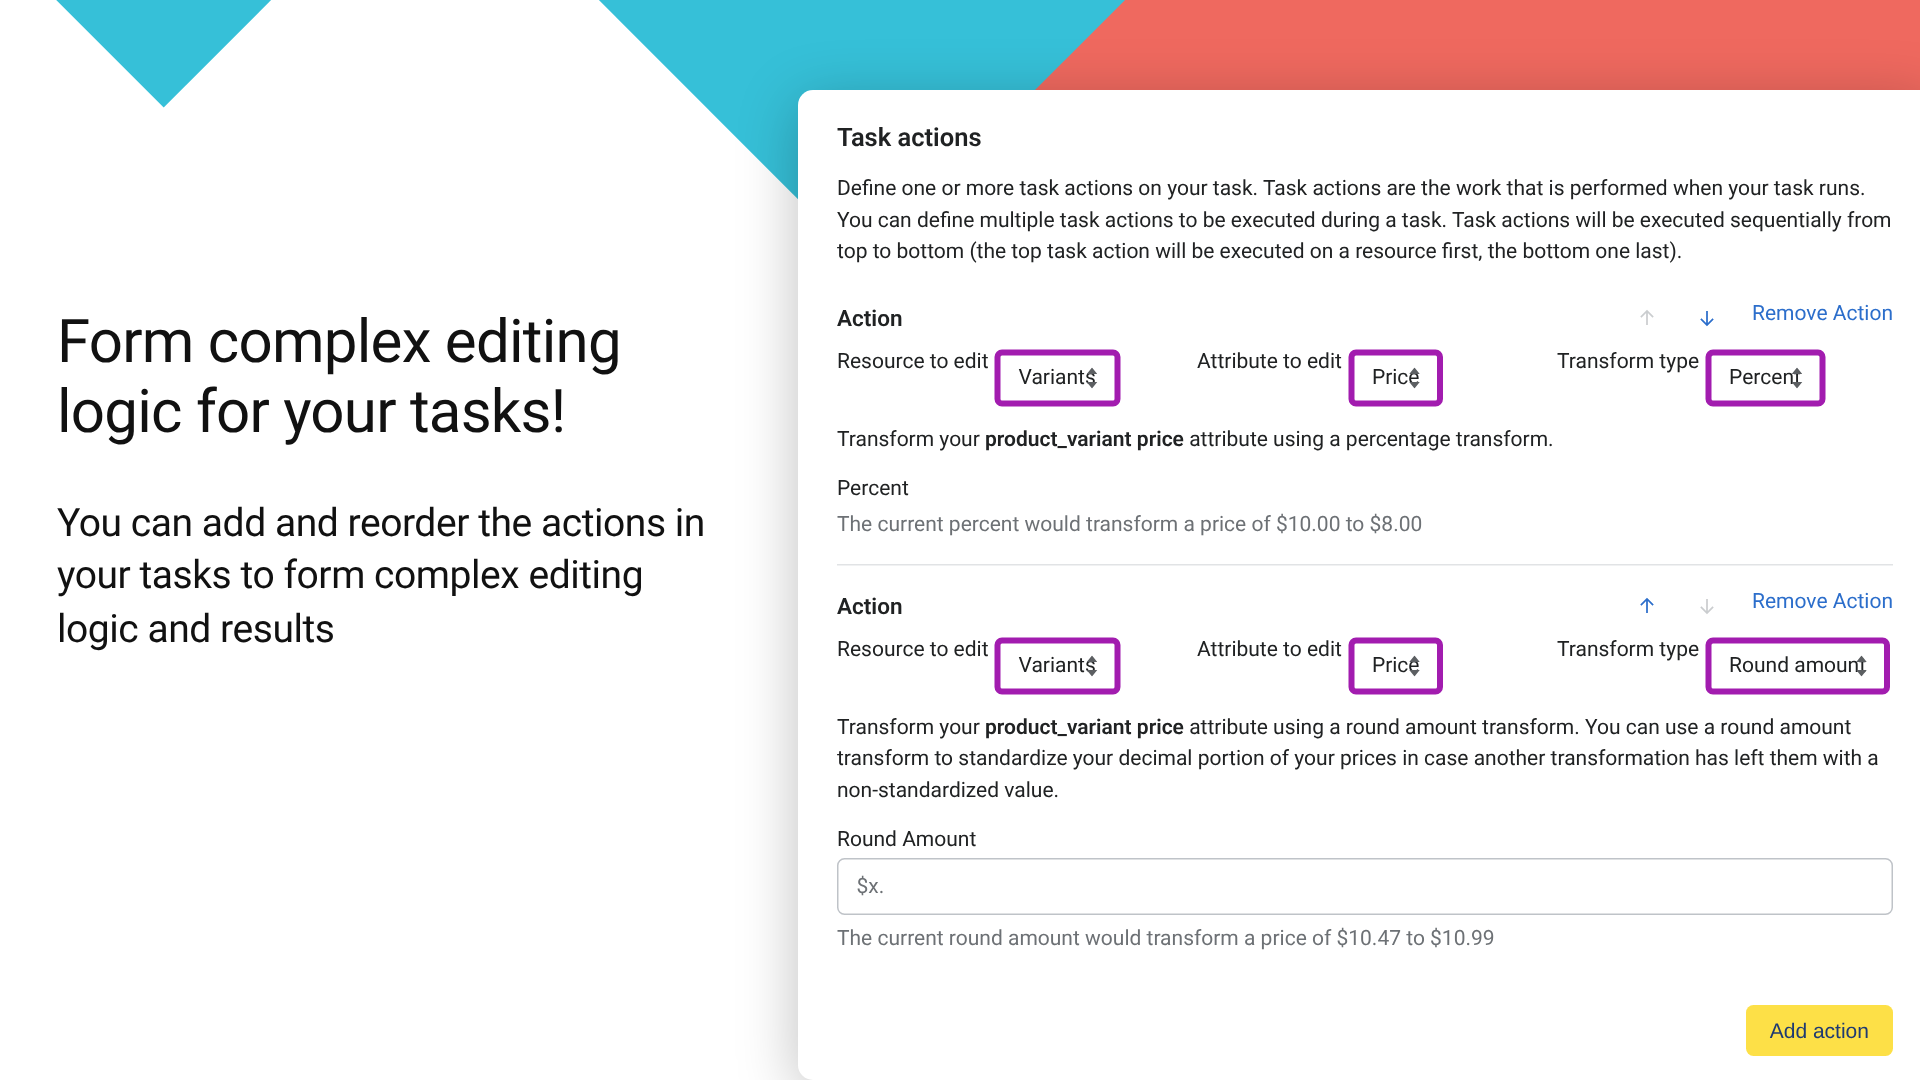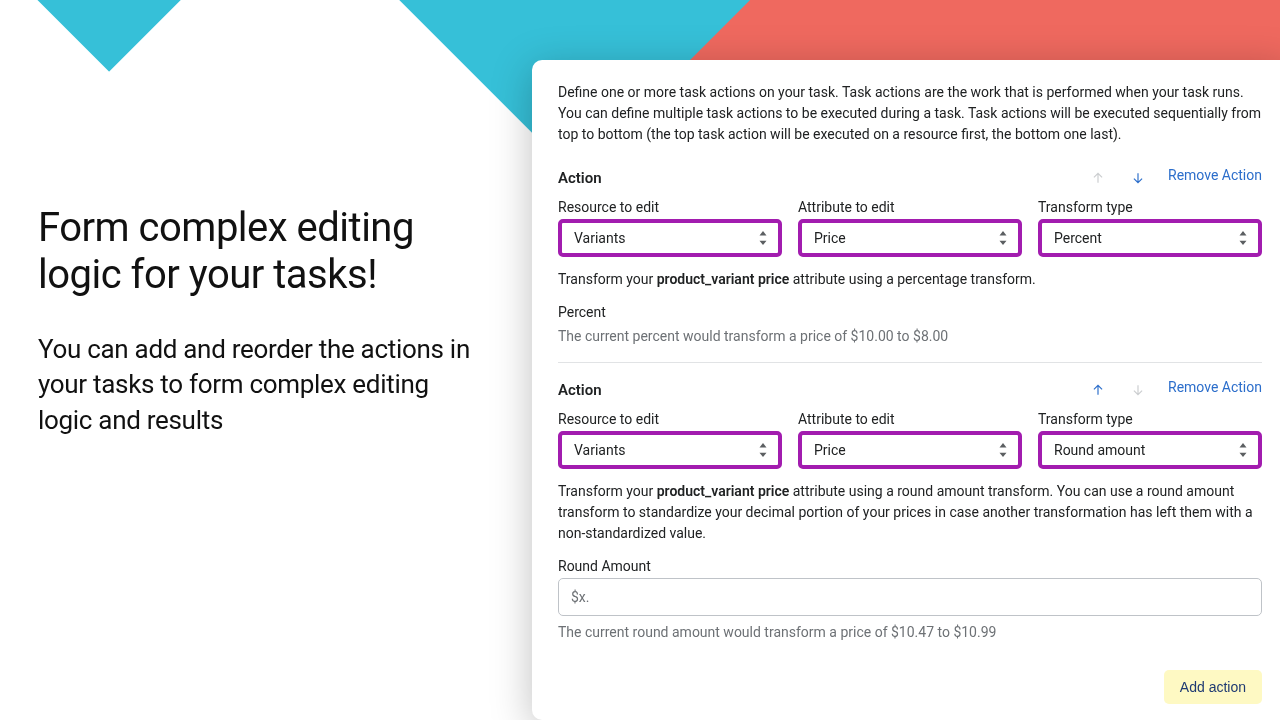--- a/index.html
+++ b/index.html
@@ -20,59 +20,60 @@
   .card-desc  { font-size:14px; line-height:1.5; color:#202223; margin-bottom:22px; }
 
   .action-head { display:flex; align-items:center; margin-bottom:10px; }
   .action-head .lbl { font-size:15px; font-weight:600; flex:1; }
   .action-head .tools { display:flex; align-items:flex-start; gap:20px; }
   .arrow-btn { width:20px; height:22px; display:flex; align-items:center; justify-content:center; cursor:pointer; }
   .arrow-btn svg { width:14px; height:18px; }
   .remove { font-size:14px; color:#2c6ecb; cursor:pointer; }
 
   .row3 { display:flex; gap:16px; margin-bottom:6px; }
-  .col  { flex:1; display:flex; flex-direction:column; gap:4px; }
+  .col  { flex:1; display:flex; flex-direction:row; gap:4px; }
   .field-label { font-size:14px; color:#202223; }
   .select { position:relative; height:38px; border:4px solid #a21caf; border-radius:5px; background:#fff;
             display:flex; align-items:center; padding:0 12px; font-size:14px; cursor:pointer; }
   .select .caret { position:absolute; right:10px; top:50%; transform:translateY(-50%); }
   .caret svg { width:10px; height:14px; display:block; }
 
   .summary { font-size:14px; margin:12px 0 14px; line-height:1.5; }
   .summary b { font-weight:600; }
 
   .input-wrap { display:flex; flex-direction:column; gap:4px; margin-bottom:4px; }
   .text-input { position:relative; height:38px; border:1px solid #bfc3c8; border-radius:5px; background:#fff;
                 display:flex; align-items:center; padding:0 12px; font-size:14px; }
   .text-input input { border:none; outline:none; flex:1; font-size:14px; font-family:inherit; background:transparent; }
   .suffix { color:#6d7175; font-size:14px; }
   .prefix { color:#6d7175; font-size:14px; margin-right:6px; }
   .hint { font-size:14px; color:#6d7175; margin-top:4px; }
 
   .divider { height:1px; background:#e1e3e5; margin:18px 0 16px; }
 
   .footer { position:absolute; bottom:16px; right:26px; }
-  .add-btn { background:#fef9c3; color:#1f3a72; border:none; border-radius:5px; padding:9px 16px;
+  .add-btn { background:#fde047; color:#1f3a72; border:none; border-radius:5px; padding:9px 16px;
              font-size:14px; font-weight:500; cursor:pointer; }
   .arrow-btn.disabled { opacity:.45; cursor:default; }
 </style>
 </head>
 <body>
 
 <div class="stage">
   <div class="tri-blue"></div>
   <div class="tri-red"></div>
   <div class="mask"></div>
 
   <div class="promo">
     <h1>Form complex editing logic for your tasks!</h1>
     <p>You can add and reorder the actions in your tasks to form complex editing logic and results</p>
   </div>
 
   <div class="card">
+    <div class="card-title">Task actions</div>
     <div class="card-desc">Define one or more task actions on your task. Task actions are the work that is performed when your task runs. You can define multiple task actions to be executed during a task. Task actions will be executed sequentially from top to bottom (the top task action will be executed on a resource first, the bottom one last).</div>
 
     <div>
       <div class="action-head">
         <div class="lbl">Action</div>
         <div class="tools">
           <div class="arrow-btn disabled">
             <svg viewBox="0 0 24 24">
                 <path fill="none" stroke="#8c9196" stroke-width="2" d="M12 20V4M5 11l7-7 7 7"></path>
               </svg>

